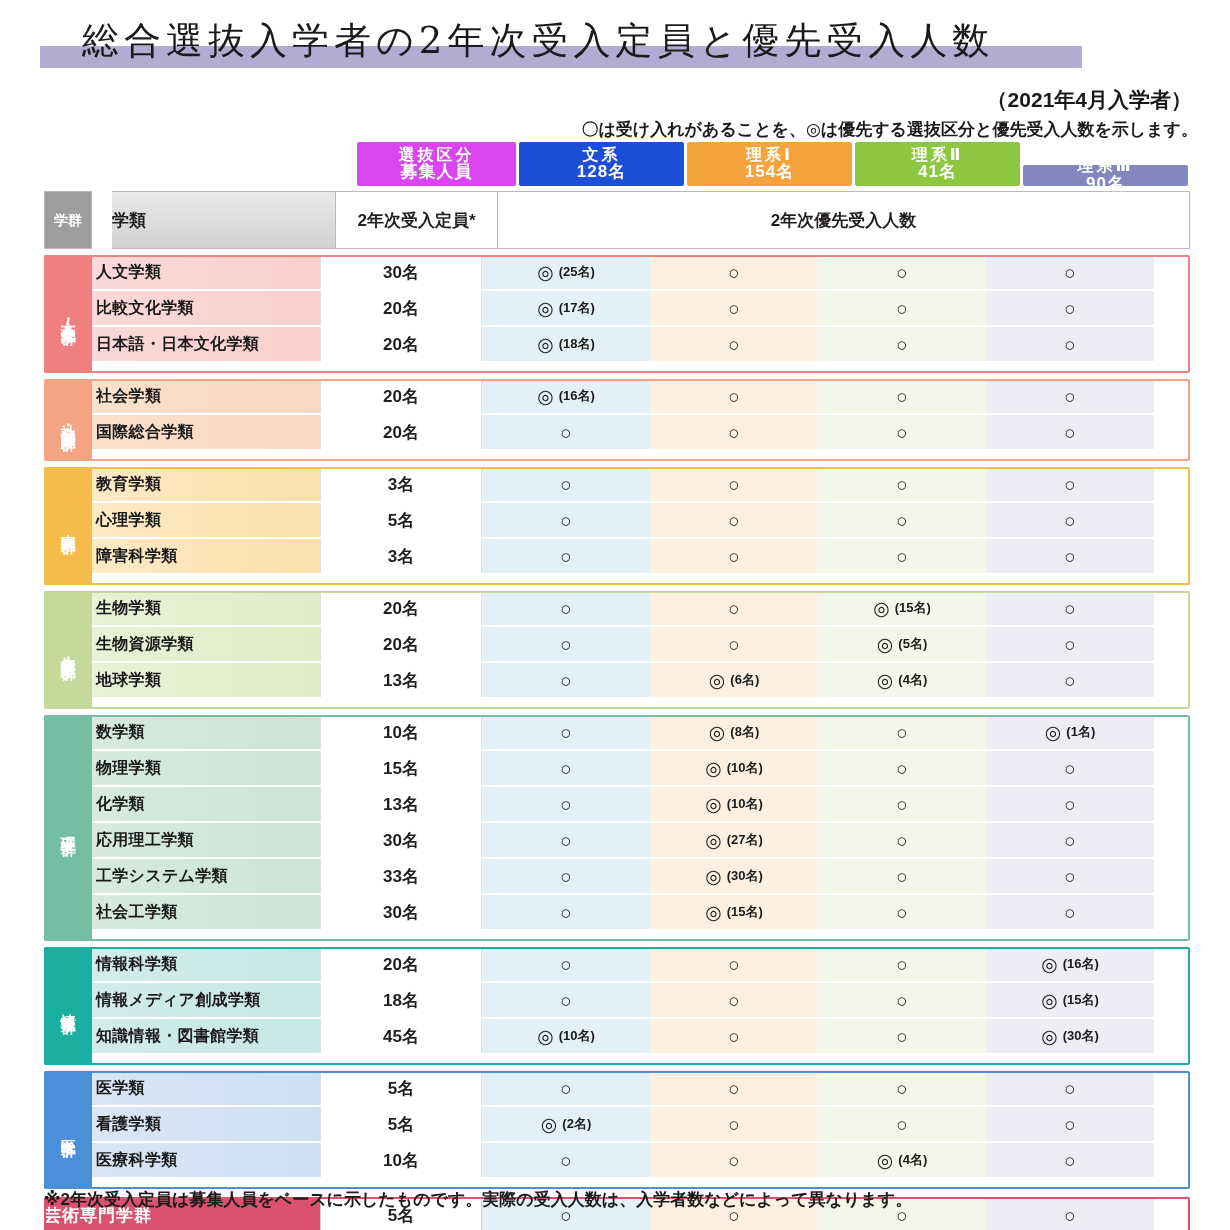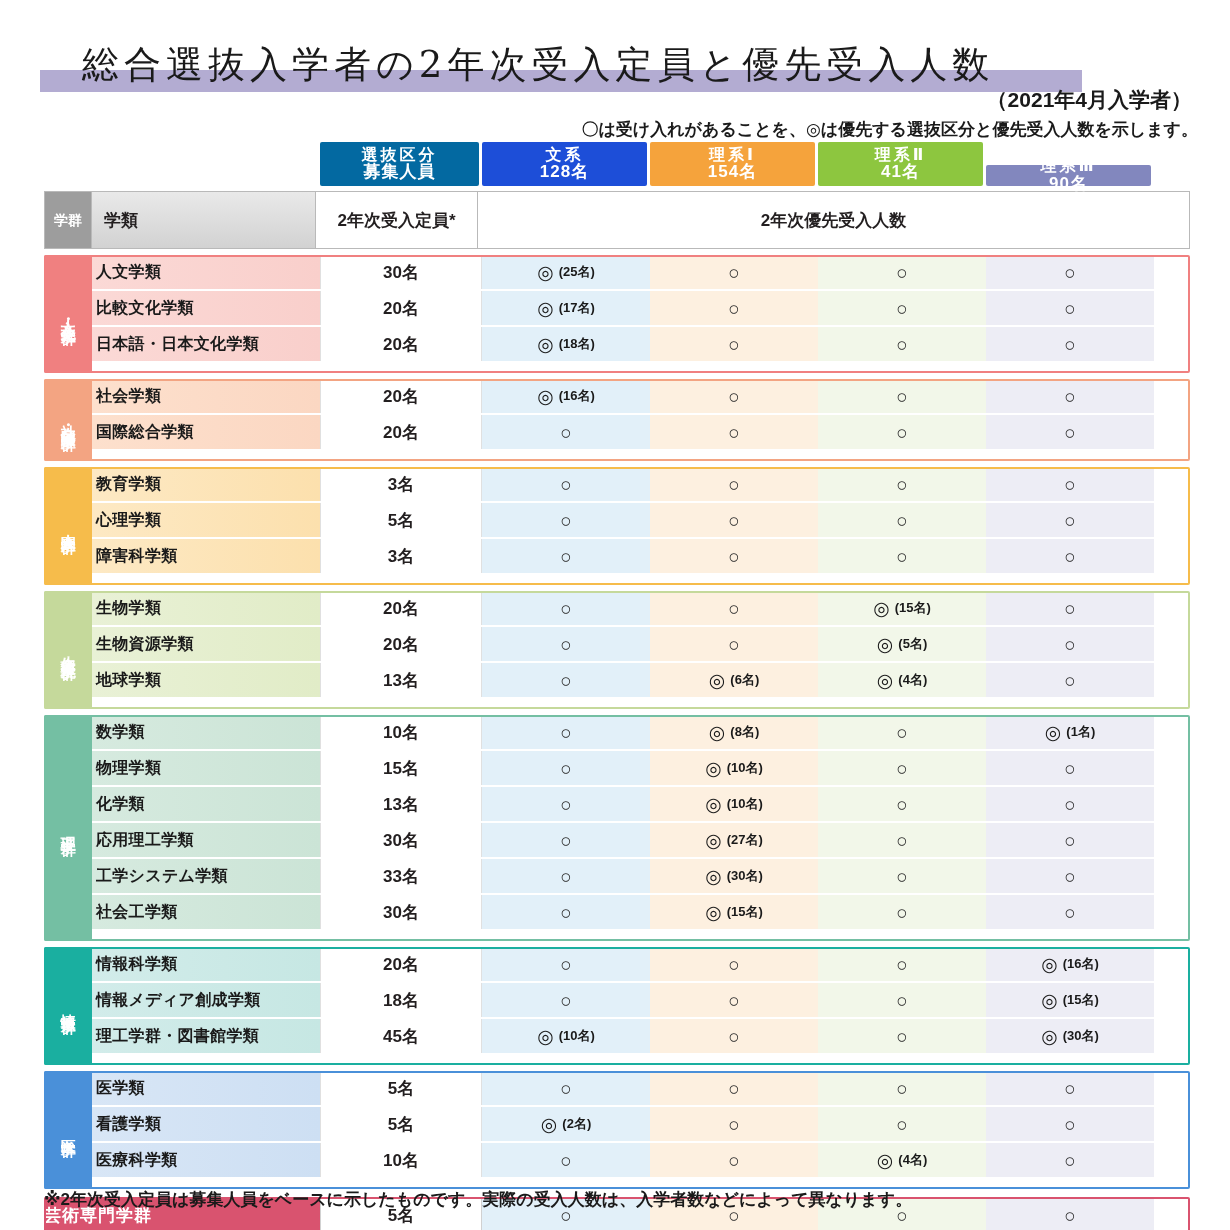--- a/index.html
+++ b/index.html
@@ -6,21 +6,21 @@
   body{
     width:1230px;height:1230px;
     background:#ffffff;
     font-family:"Liberation Sans","DejaVu Sans",sans-serif;
     color:#231f20;
     overflow:hidden;
   }
   .page{position:relative;width:1230px;height:1230px;}
 
   
-  .title-wrap{position:absolute;left:40px;top:40px;width:1150px;height:58px;}
+  .title-wrap{position:absolute;left:40px;top:16px;width:1150px;height:58px;}
   .title-underlay{
     position:absolute;left:0;top:30px;width:1042px;height:22px;
     background:#b3acd2;
   }
   .title-text{
     position:absolute;left:42px;top:0;
     font-size:37px;letter-spacing:5px;font-weight:400;
     font-family:"DejaVu Serif","Liberation Serif",serif;
     color:#1a1a1a;white-space:nowrap;
   }
@@ -38,38 +38,38 @@
 
   
   .hdr-band{position:relative;height:44px;margin-left:276px;width:834px;display:flex;}
   .hdr-cell{
     display:flex;flex-direction:column;align-items:center;justify-content:center;
     color:#ffffff;font-weight:bold;line-height:1.05;
     margin-right:3px;border-radius:2px;
   }
   .hdr-cell .l1{font-size:16px;letter-spacing:3px;}
   .hdr-cell .l2{font-size:17px;letter-spacing:1px;}
-  .hdr-grey{background:#0369a1;width:159px;flex:0 0 159px;}
+  .hdr-grey{background:#d946ef;width:159px;flex:0 0 159px;margin-left:37px;}
   .hdr-bun {background:#1d4ed8;width:165px;flex:0 0 165px;}
   .hdr-r1  {background:#f5a33c;width:165px;flex:0 0 165px;}
   .hdr-r2  {background:#8dc63f;width:165px;flex:0 0 165px;}
   .hdr-r3  {background:#8287be;width:165px;flex:0 0 165px;margin-right:0;margin-top:23px;}
 
   
   .subhdr{height:58px;margin-top:5px;display:flex;}
   .sh-grp{
     width:48px;flex:0 0 48px;background:#9d9d9d;color:#fff;
     display:flex;align-items:center;justify-content:center;
     font-size:14px;font-weight:bold;line-height:1.05;text-align:center;
     border:1px solid #b9b9b9;box-sizing:border-box;
   }
   .sh-name{
     width:224px;flex:0 0 224px;background:linear-gradient(#e9e9e9,#d2d2d2);
-    display:flex;align-items:center;padding-left:12px;box-sizing:border-box;
-    font-size:17px;font-weight:bold;border:1px solid #b9b9b9;border-left:none;
+    display:flex;align-items:center;box-sizing:border-box;
+    font-size:17px;font-weight:bold;border:1px solid #b9b9b9;border-left:none;margin-left:20px;
   }
   .sh-quota{
     width:162px;flex:0 0 162px;background:#ffffff;
     display:flex;align-items:center;justify-content:center;
     font-size:17px;font-weight:bold;border:1px solid #b9b9b9;border-left:none;box-sizing:border-box;
   }
   .sh-wide{
     flex:1 1 auto;background:#ffffff;
     display:flex;align-items:center;justify-content:center;
     font-size:17px;font-weight:bold;border:1px solid #b9b9b9;border-left:none;box-sizing:border-box;
@@ -608,21 +608,21 @@
                 <span class="mark-o">○</span>
               </div>
               <div class="cell-data col3">
                 <span class="mark-dbl">
                   <span class="sym">◎</span>
                   <span class="num">(15名)</span>
                 </span>
               </div>
             </div>
             <div class="drow">
-              <div class="cell-name">理工学群・図書館学類</div>
+              <div class="cell-name">知識情報・図書館学類</div>
               <div class="cell-quota">45名</div>
               <div class="cell-data col0">
                 <span class="mark-dbl">
                   <span class="sym">◎</span>
                   <span class="num">(10名)</span>
                 </span>
               </div>
               <div class="cell-data col1">
                 <span class="mark-o">○</span>
               </div>

